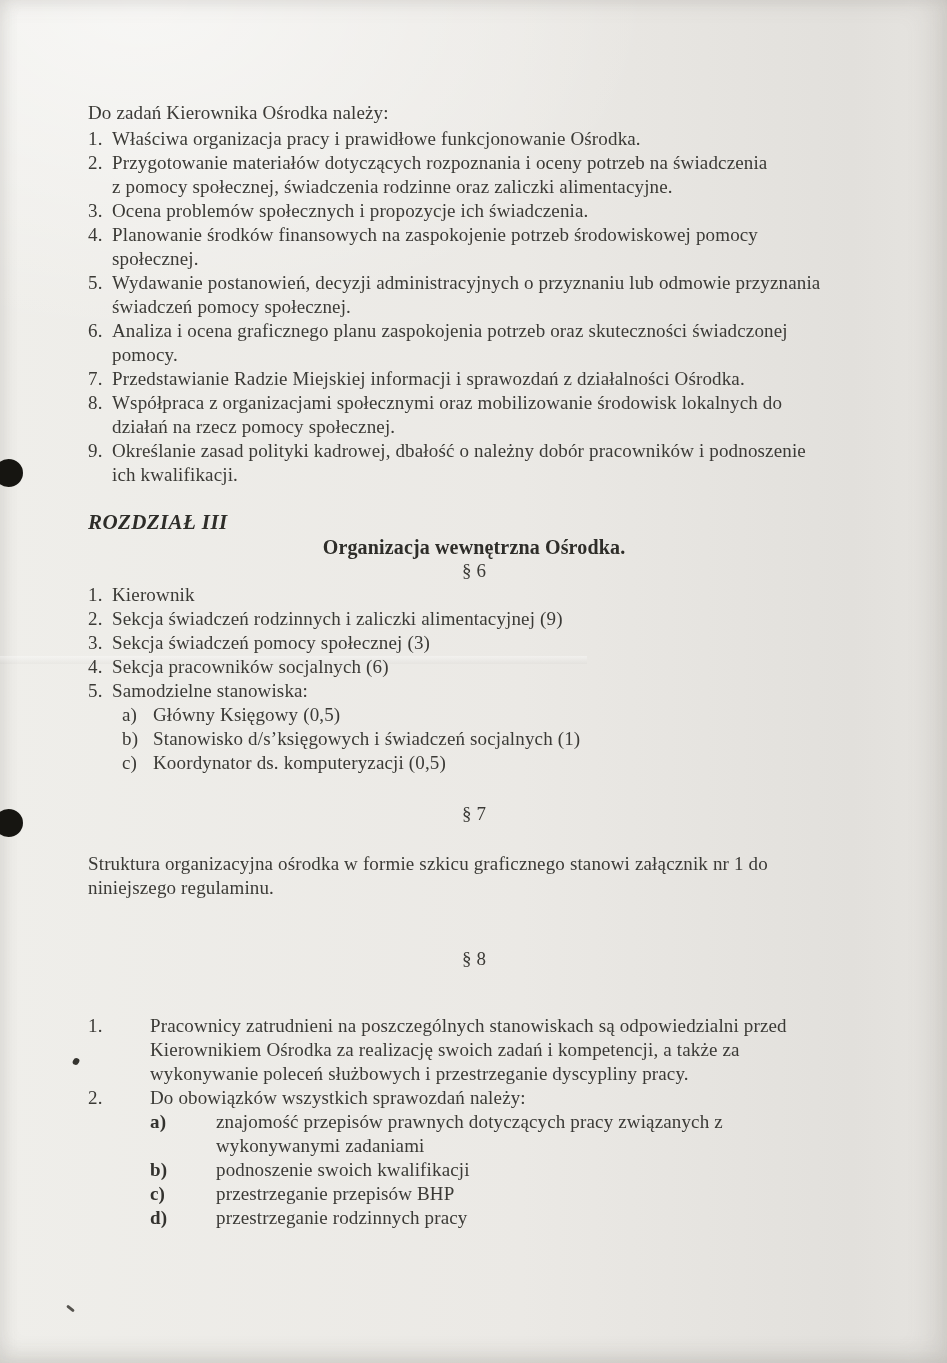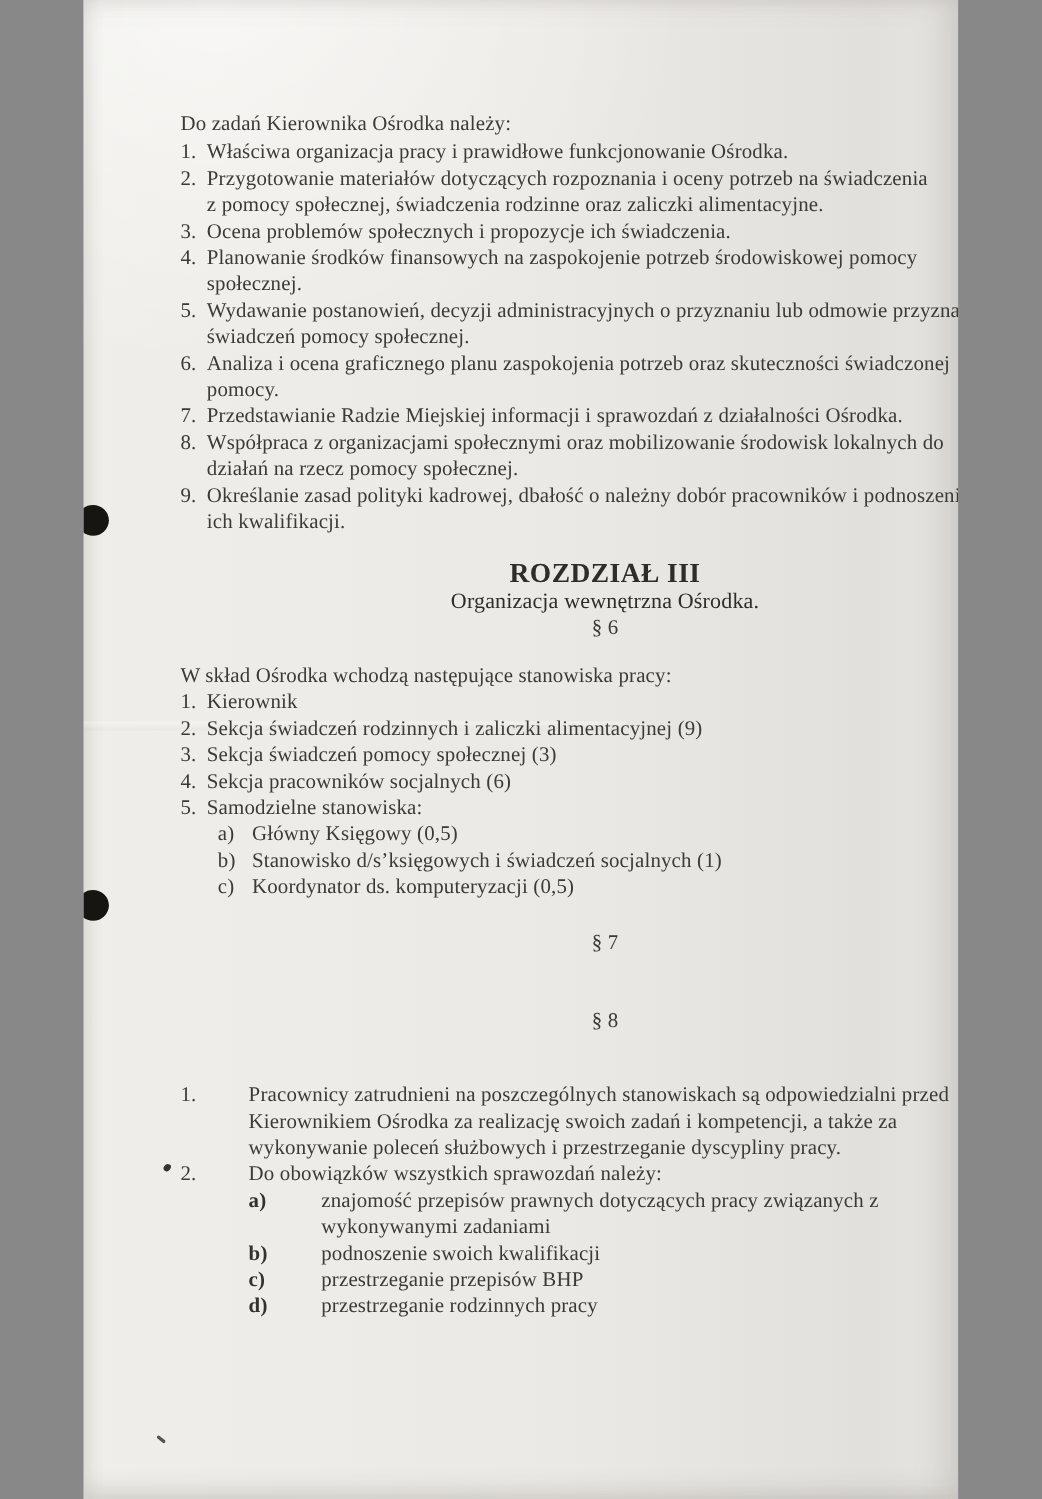--- a/index.html
+++ b/index.html
@@ -1,17 +1,17 @@
 <!DOCTYPE html>
 <html><head>
 <meta charset="utf-8">
 <style>
   html,body{margin:0;padding:0;background:#888;}
   .page{
-    position:relative;width:795px;height:1363px;overflow:hidden;margin:0 auto;
+    position:relative;width:947px;height:1363px;overflow:hidden;margin:0 auto;
     background:
       radial-gradient(120% 55% at 15% 0%, rgba(255,255,255,0.55) 0%, rgba(255,255,255,0) 45%),
       linear-gradient(90deg,#efeeea 0%,#ebe9e5 55%,#e2e0dc 90%,#e6e4e0 100%);
     box-shadow: inset -16px 0 26px rgba(110,105,98,.14),
                 inset 0 -10px 20px rgba(110,105,98,.10),
                 inset 6px 0 14px rgba(110,105,98,.08);
     font-family:"Liberation Serif","DejaVu Serif",serif;
     color:#3b3a36;
   }
   .crease{position:absolute;left:0;top:656px;width:62%;height:8px;opacity:.7;
@@ -25,23 +25,23 @@
     border-radius:2px;background:#55534e;transform:rotate(38deg);}
   .content{position:absolute;left:88px;top:0;width:772px;
     font-size:19px;line-height:24px;letter-spacing:.15px;}
   p{margin:0}
   .pre{white-space:pre-line}
   .intro{margin-top:101px}
   .tasks{margin-top:2px}
   .row{display:flex;margin:0}
   .num{flex:0 0 24px}
   .txt{flex:1}
-  .chapter-title{margin:22px 0 0 0;text-align:center;font-weight:bold;
-    font-size:25px;line-height:26px;letter-spacing:.4px;color:#2e2d29;}
-  .chapter-subtitle{margin:0;text-align:center;font-weight:normal;font-size:20px;color:#2e2d29;}
+  .chapter-title{margin:22px 0 0 0;font-weight:bold;
+    font-size:21px;line-height:26px;letter-spacing:.4px;color:#2e2d29;font-style:italic;}
+  .chapter-subtitle{margin:0;text-align:center;font-weight:bold;font-size:20px;color:#2e2d29;}
   .section-mark{text-align:center}
   .s6-intro{margin-top:20px}
   .sub6{margin-left:34px}
   .sletter{flex:0 0 31px}
   .mark7{margin-top:27px}
   .struktura{margin-top:26px}
   .mark8{margin-top:47px}
   .duties{margin-top:43px}
   .dnum{flex:0 0 62px}
   .dsub{margin-left:62px}
@@ -103,21 +103,20 @@
           <span class="num">9.</span>
           <span class="txt pre">Określanie zasad polityki kadrowej, dbałość o należny dobór pracowników i podnoszenie
 ich kwalifikacji.</span>
         </div>
     </div>
 
     <p class="chapter-title">ROZDZIAŁ III</p>
     <p class="chapter-subtitle">Organizacja wewnętrzna Ośrodka.</p>
     <p class="section-mark">§ 6</p>
 
-    <p class="s6-intro">W skład Ośrodka wchodzą następujące stanowiska pracy:</p>
 
     <div>
       <div class="row">
           <span class="num">1.</span>
           <span class="txt">Kierownik</span>
         </div>
       <div class="row">
           <span class="num">2.</span>
           <span class="txt">Sekcja świadczeń rodzinnych i zaliczki alimentacyjnej (9)</span>
         </div>
@@ -141,20 +140,22 @@
           <span class="sletter">b)</span>
           <span class="txt">Stanowisko d/sʼksięgowych i świadczeń socjalnych (1)</span>
         </div>
       <div class="row sub6">
           <span class="sletter">c)</span>
           <span class="txt">Koordynator ds. komputeryzacji (0,5)</span>
         </div>
     </div>
 
     <p class="section-mark mark7">§ 7</p>
+    <p class="struktura pre">Struktura organizacyjna ośrodka  w formie szkicu graficznego stanowi załącznik nr 1 do
+niniejszego regulaminu.</p>
 
     <p class="section-mark mark8">§ 8</p>
 
     <div class="duties">
       <div class="row">
           <span class="dnum">1.</span>
           <span class="txt pre">Pracownicy zatrudnieni na poszczególnych stanowiskach są odpowiedzialni przed
 Kierownikiem Ośrodka za realizację swoich zadań i kompetencji, a także za
 wykonywanie poleceń służbowych i przestrzeganie dyscypliny pracy.</span>
         </div>

